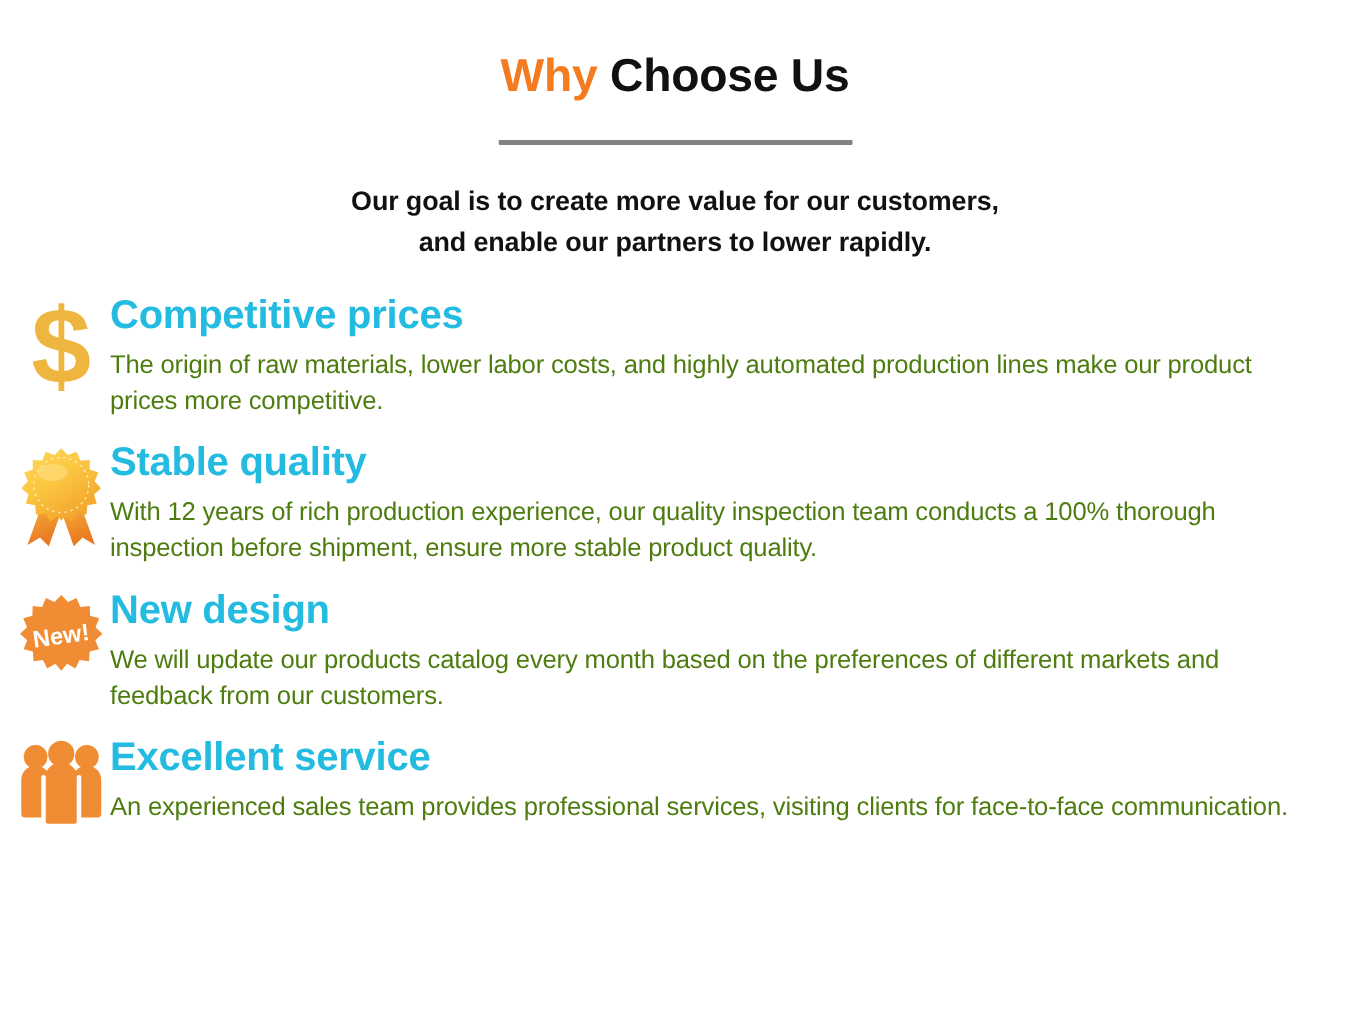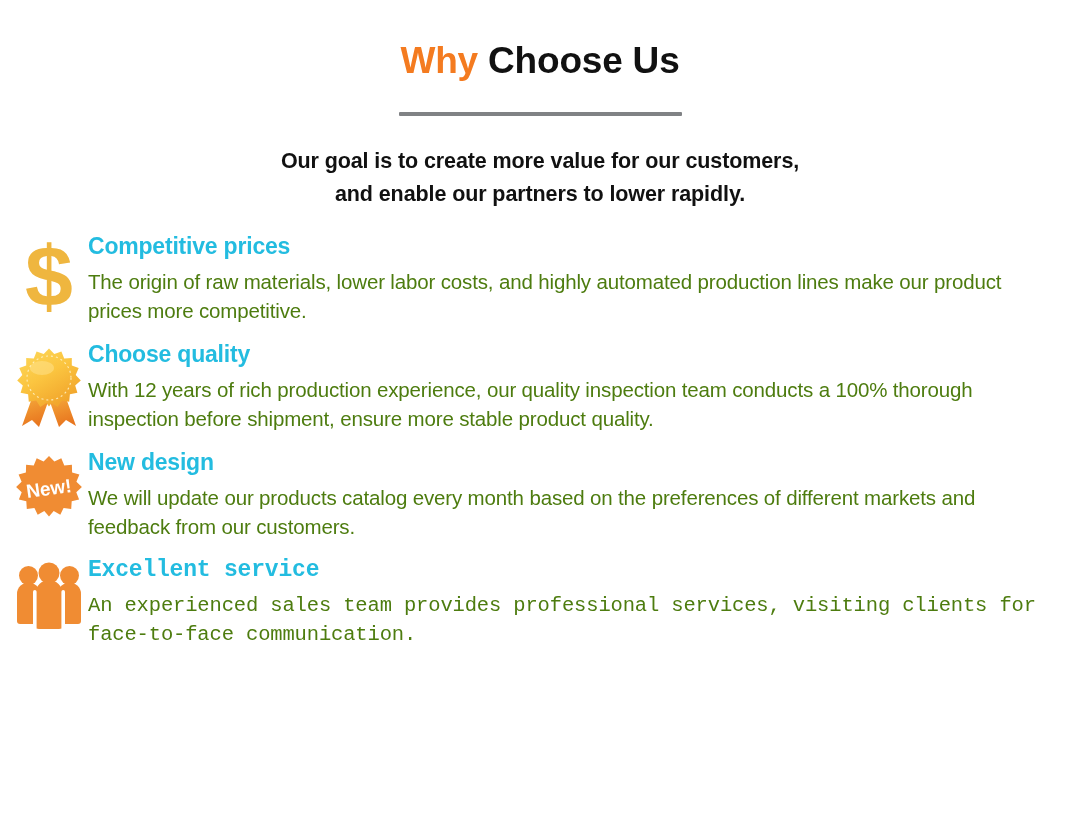--- a/index.html
+++ b/index.html
@@ -62,39 +62,39 @@
   
   .features {
     margin-top: 23px;
     padding: 0 18px 0 10px;
   }
   .feature {
     display: flex;
     align-items: flex-start;
     margin-bottom: 17px;
   }
-  .feature:last-child { margin-bottom: 0; font-family: Liberation Mono, monospace; }
+  .feature:last-child { margin-bottom: 0; }
 
   .feature-icon {
     flex: 0 0 78px;
     width: 78px;
     height: 86px;
     display: flex;
     align-items: flex-start;
     justify-content: center;
     padding-top: 4px;
   }
   .feature-body {
     flex: 1 1 auto;
     min-width: 0;
     padding-top: 0;
   }
   .feature-title {
     color: #23BCE0;
-    font-size: 23px;
+    font-size: 32px;
     font-weight: 700;
     line-height: 1.12;
     margin: 0 0 7px 0;
     letter-spacing: -0.2px;
   }
   .feature-desc {
     color: #4d7c0f;
     font-size: 20.5px;
     line-height: 1.42;
     margin: 0;
@@ -158,21 +158,21 @@
             L63.7 28.9 L68.8 34.5 L63.2 39.5 L65.4 46.7 L57.9 48.2 L57.2 55.8
             L49.8 54.5 L45.7 60.9 L39.6 56.9 L37 60.5 L34.4 56.9 L28.3 60.9
             L24.2 54.5 L16.8 55.8 L16.1 48.2 L8.6 46.7 L10.8 39.5 L5.2 34.5
             L10.3 28.9 L7.3 22.0 L14.2 19.6 L14.2 12.0 L21.8 12.4 L24.6 5.4
             L31.7 8.0 Z"></path>
           <circle cx="37" cy="32" r="22" fill="none" stroke="#FFF4CB" stroke-width="1.1" stroke-dasharray="2 3" opacity="0.85"></circle>
           <ellipse cx="30" cy="22" rx="12" ry="7" fill="#FFE79A" opacity="0.45"></ellipse>
         </svg>
       </div>
       <div class="feature-body">
-        <h2 class="feature-title">Choose quality</h2>
+        <h2 class="feature-title">Stable quality</h2>
         <p class="feature-desc">With 12 years of rich production experience, our quality inspection team conducts a 100% thorough inspection before shipment, ensure more stable product quality.</p>
       </div>
     </div>
 
     <div class="feature">
       <div class="feature-icon">
         <svg width="72" height="78" viewBox="0 0 72 78" aria-hidden="true">
           <path fill="#F08C33" d="
             M36 2
             L41.4 7.6 L48.3 4.3 L51.3 11.5 L58.9 10.8 L59.1 18.5 L66.4 20.6

